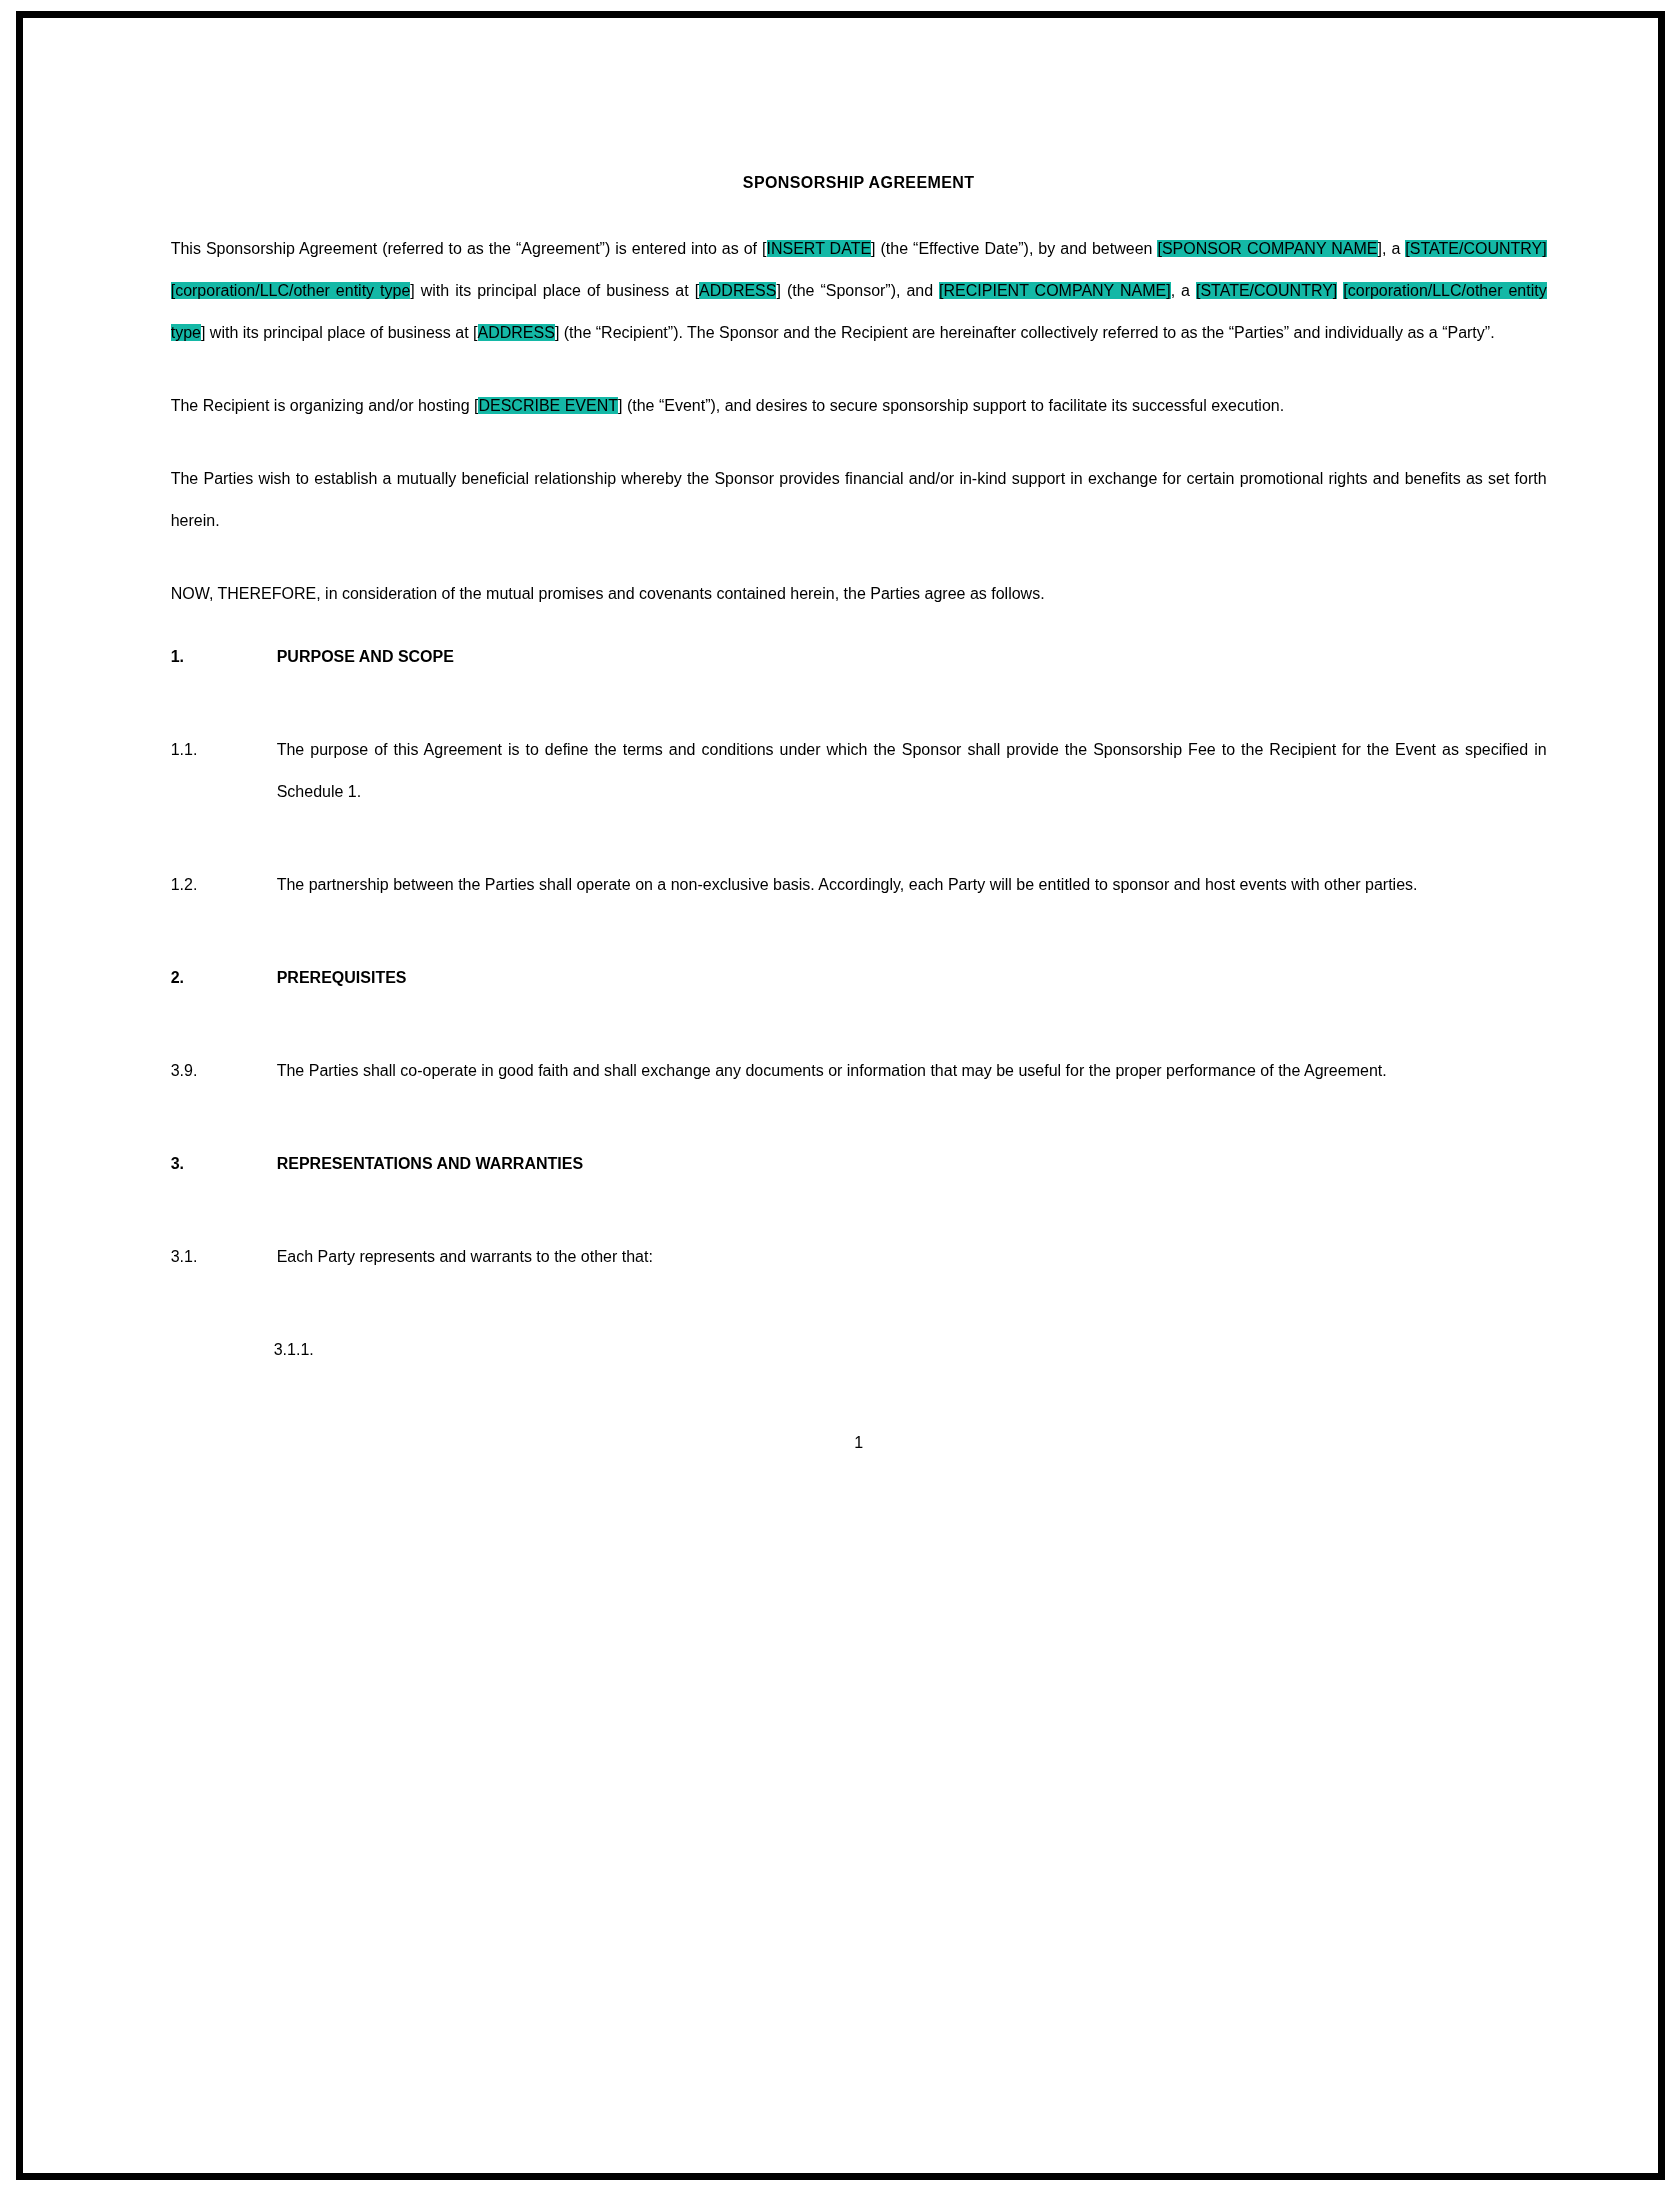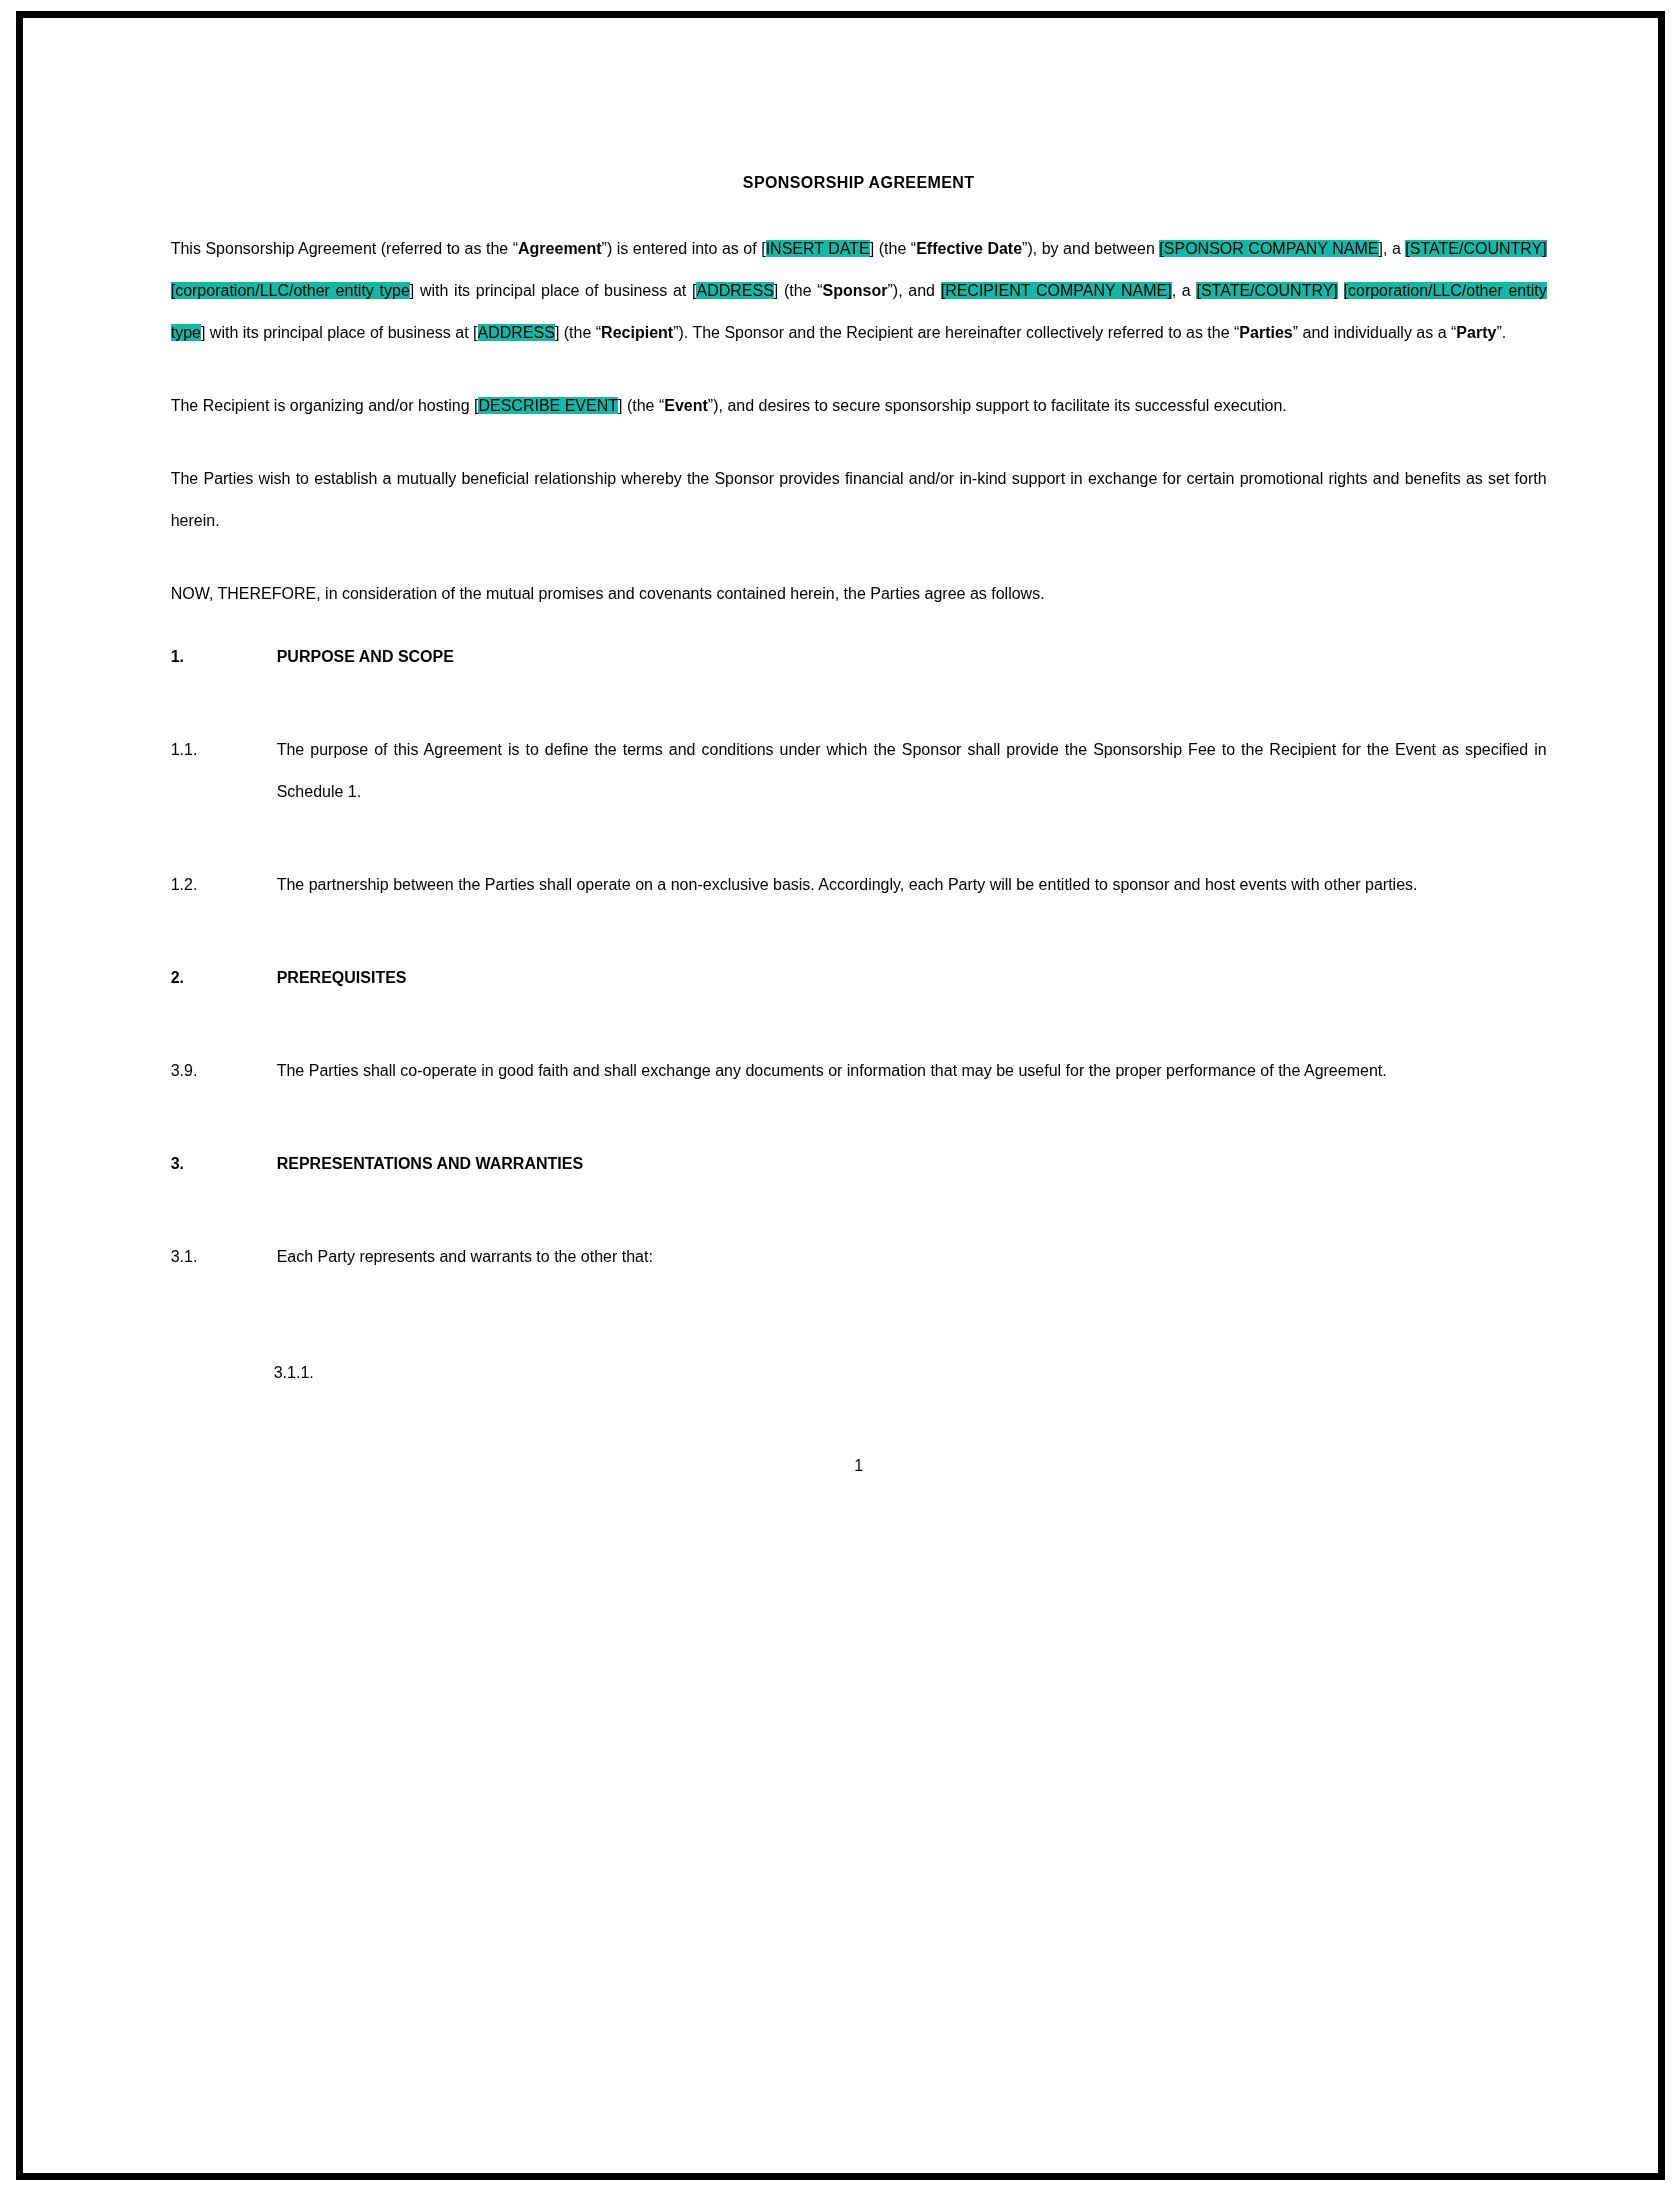--- a/index.html
+++ b/index.html
@@ -10,25 +10,25 @@
     padding:144px 111px 0 148px;
     font-size:16px;line-height:42px;
   }
   .title{margin:0 0 24.5px 0;font-weight:700;text-align:center;letter-spacing:0.4px;}
   .para{margin:0 0 31px 0;text-align:justify;}
   [data-name="now-therefore-paragraph"]{margin-bottom:21px;}
   .row{display:flex;margin:0 0 51px 0;}
   .row.heading{font-weight:700;}
   .row .num{flex:0 0 106px;}
   .row.lvl2{padding-left:103px;}
-  .row.lvl2 .num{flex:0 0 130px;margin-top:23px;}
+  .row.lvl2 .num{flex:0 0 130px;}
   .row .body{flex:1 1 auto;text-align:justify;}
   [data-name="clause-2-2"] .body{text-align-last:justify;}
   .hl{background:#14b8a6;}
-  b{font-weight:700;}
+  b{font-weight:400;}
   .page-num{margin:0;text-align:center;}
 </style>
 </head>
 <body>
 
 <div class="page" data-name="document-page">
   <div data-name="document-body">
       <div class="title" data-name="document-title">SPONSORSHIP AGREEMENT</div>
       <p class="para" data-name="intro-paragraph"><span data-name="text-run">This Sponsorship Agreement (referred to as the “</span><b data-name="defined-term">Agreement</b><span data-name="text-run">”) is entered into as of [</span><span class="hl" data-name="placeholder-highlight">INSERT DATE</span><span data-name="text-run">] (the “</span><b data-name="defined-term">Effective Date</b><span data-name="text-run">”), by and between </span><span class="hl" data-name="placeholder-highlight">[SPONSOR COMPANY NAME</span><span data-name="text-run">], a </span><span class="hl" data-name="placeholder-highlight">[STATE/COUNTRY]</span><span data-name="text-run"> </span><span class="hl" data-name="placeholder-highlight">[corporation/LLC/other entity type</span><span data-name="text-run">] with its principal place of business at [</span><span class="hl" data-name="placeholder-highlight">ADDRESS</span><span data-name="text-run">] (the “</span><b data-name="defined-term">Sponsor</b><span data-name="text-run">”), and </span><span class="hl" data-name="placeholder-highlight">[RECIPIENT COMPANY NAME]</span><span data-name="text-run">, a </span><span class="hl" data-name="placeholder-highlight">[STATE/COUNTRY]</span><span data-name="text-run"> </span><span class="hl" data-name="placeholder-highlight">[corporation/LLC/other entity type</span><span data-name="text-run">] with its principal place of business at [</span><span class="hl" data-name="placeholder-highlight">ADDRESS</span><span data-name="text-run">] (the “</span><b data-name="defined-term">Recipient</b><span data-name="text-run">”). The Sponsor and the Recipient are hereinafter collectively referred to as the “</span><b data-name="defined-term">Parties</b><span data-name="text-run">” and individually as a “</span><b data-name="defined-term">Party</b><span data-name="text-run">”.</span></p>
       <p class="para" data-name="recipient-event-paragraph"><span data-name="text-run">The Recipient is organizing and/or hosting [</span><span class="hl" data-name="placeholder-highlight">DESCRIBE EVENT</span><span data-name="text-run">] (the “</span><b data-name="defined-term">Event</b><span data-name="text-run">”), and desires to secure sponsorship support to facilitate its successful execution.</span></p>

